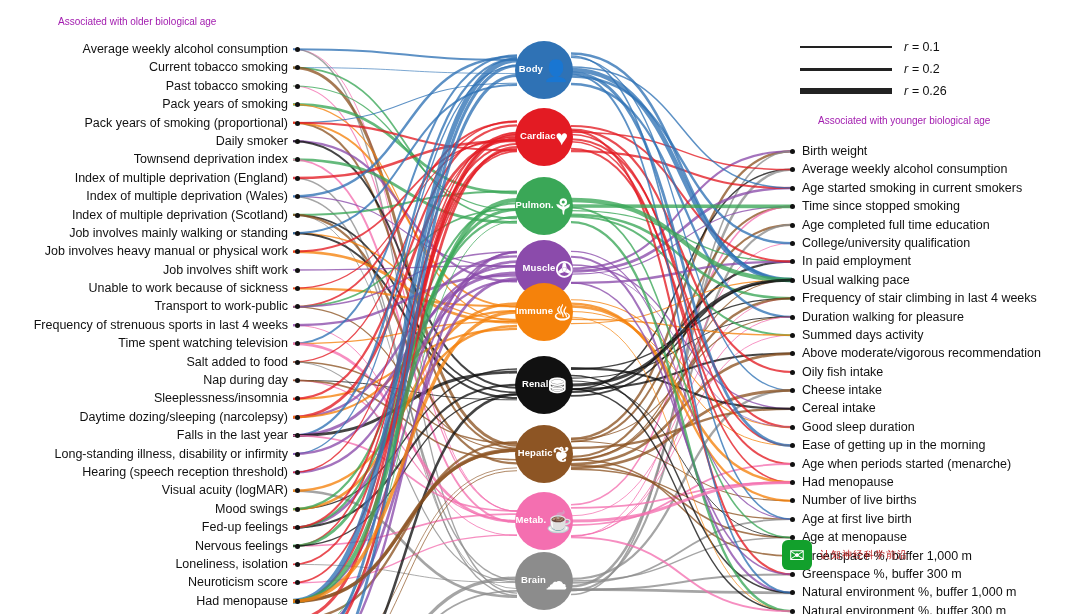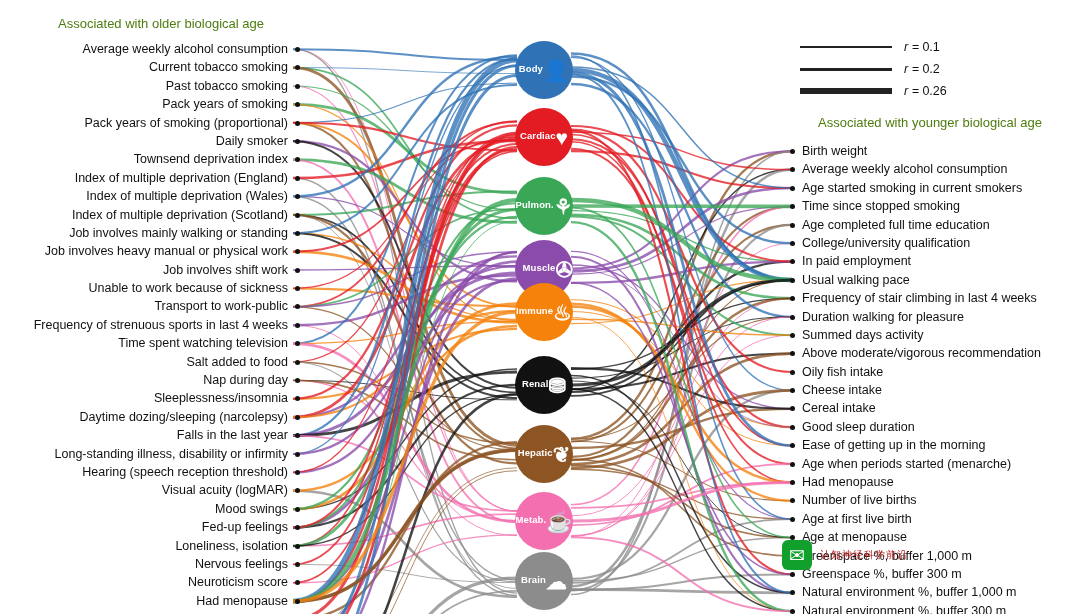--- a/index.html
+++ b/index.html
@@ -21,22 +21,22 @@
   }
   svg.links {
     position: absolute;
     left: 0;
     top: 0;
     width: 1080px;
     height: 614px;
   }
   .col-title {
     position: absolute;
-    font-size: 13px;
-    color: #4d7c0f;
+    font-size: 10px;
+    color: #a21caf;
     white-space: nowrap;
   }
   #left-title { left: 58px; top: 16px; }
   #right-title { left: 818px; top: 115px; }
 
   .left-list {
     position: absolute;
     left: 0px;
     top: 40px;
     width: 300px;
@@ -358,22 +358,22 @@
       <div class="item">Salt added to food</div>
       <div class="item">Nap during day</div>
       <div class="item">Sleeplessness/insomnia</div>
       <div class="item">Daytime dozing/sleeping (narcolepsy)</div>
       <div class="item">Falls in the last year</div>
       <div class="item">Long-standing illness, disability or infirmity</div>
       <div class="item">Hearing (speech reception threshold)</div>
       <div class="item">Visual acuity (logMAR)</div>
       <div class="item">Mood swings</div>
       <div class="item">Fed-up feelings</div>
+      <div class="item">Nervous feelings</div>
       <div class="item">Loneliness, isolation</div>
-      <div class="item">Nervous feelings</div>
       <div class="item">Neuroticism score</div>
       <div class="item">Had menopause</div>
       <div class="item">Nitrogen dioxide air pollution</div>
     </div>
   <div class="right-list" id="right-list">
       <div class="item">Birth weight</div>
       <div class="item">Average weekly alcohol consumption</div>
       <div class="item">Age started smoking in current smokers</div>
       <div class="item">Time since stopped smoking</div>
       <div class="item">Age completed full time education</div>

